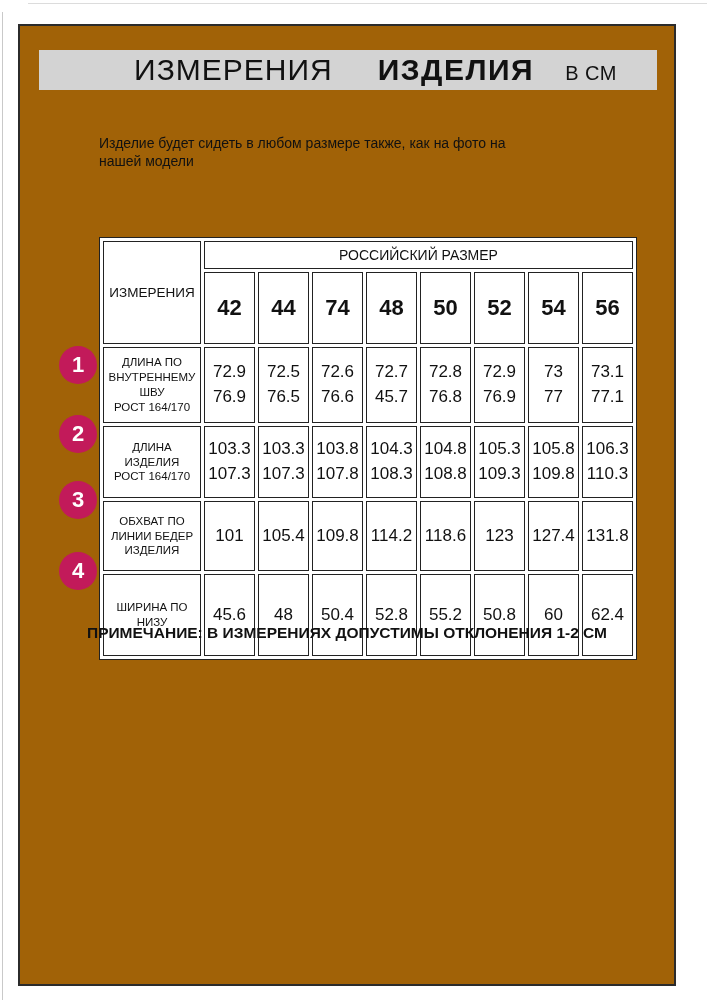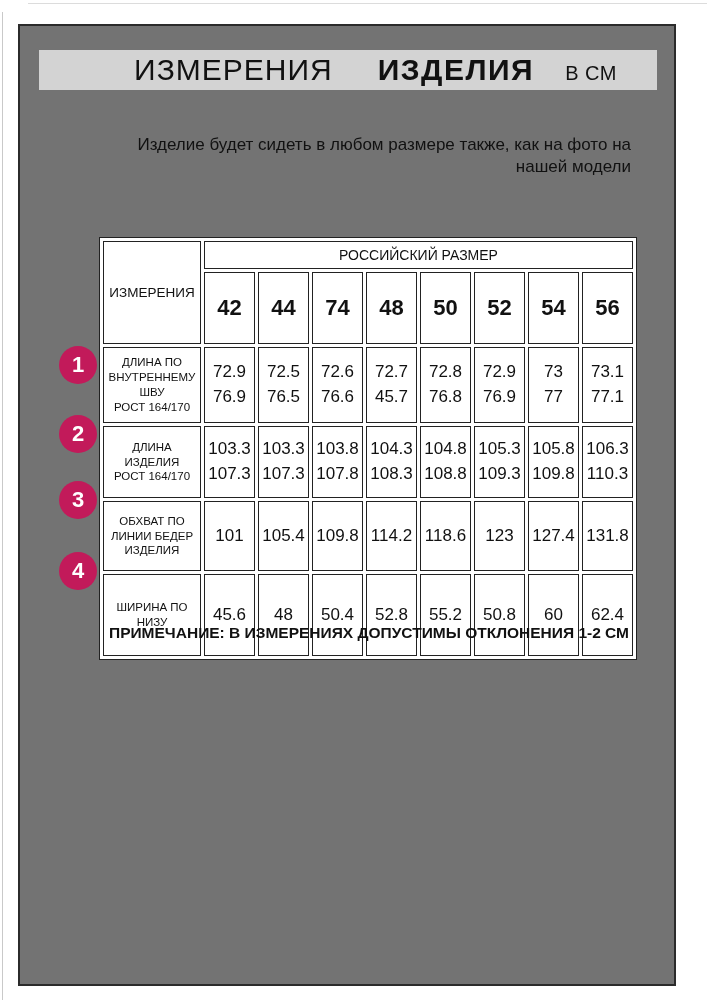--- a/index.html
+++ b/index.html
@@ -21,21 +21,21 @@
   .scan-line-top {
     position: absolute; top: 3px; left: 28px; right: 0;
     height: 1px; background: #dcdcdc;
   }
   .frame {
     position: absolute;
     left: 18px; top: 24px;
     width: 658px; height: 962px;
     border: 2px solid #2b2b2b;
     box-sizing: border-box;
-    background: #737373;
+    background: #a16207;
   }
   .title-bar {
     position: absolute;
     left: 19px; top: 24px;
     width: 618px; height: 40px;
     background: #d3d3d3;
     display: flex;
     align-items: baseline;
     justify-content: center;
     padding-left: 55px;
@@ -53,25 +53,24 @@
     font-size: 20px; font-weight: 400; letter-spacing: 0.5px;
     margin-left: 31px;
   }
   .product-code {
     position: absolute; left: 0; top: 78px; width: 100%;
     text-align: center;
     font-size: 22px;
   }
   .description {
     position: absolute; left: 79px; top: 108px; width: 500px;
-    text-align: right;
-    font-size: 17px;
+    text-align: left;
+    font-size: 14px;
     line-height: 1.3;
     white-space: pre-line;
-    margin-left: 32px;
   }
   .size-table {
     position: absolute;
     left: 79px; top: 211px;
     border-collapse: separate;
     border-spacing: 3px;
     border: 1px solid #222;
     background: #fff;
   }
   .size-table td {
@@ -103,21 +102,20 @@
   }
   .badge.b1 { top: 320px; }
   .badge.b2 { top: 389px; }
   .badge.b3 { top: 455px; }
   .badge.b4 { top: 526px; }
   .note {
     position: absolute; left: 0; top: 598px; width: 100%;
     text-align: center;
     font-size: 15.5px;
     font-weight: 700;
-    margin-left: 22px;
   }
 </style>
 </head>
 <body>
 
 <div class="page">
   <div class="scan-line-left"></div>
   <div class="scan-line-top"></div>
 
   <div class="frame">

